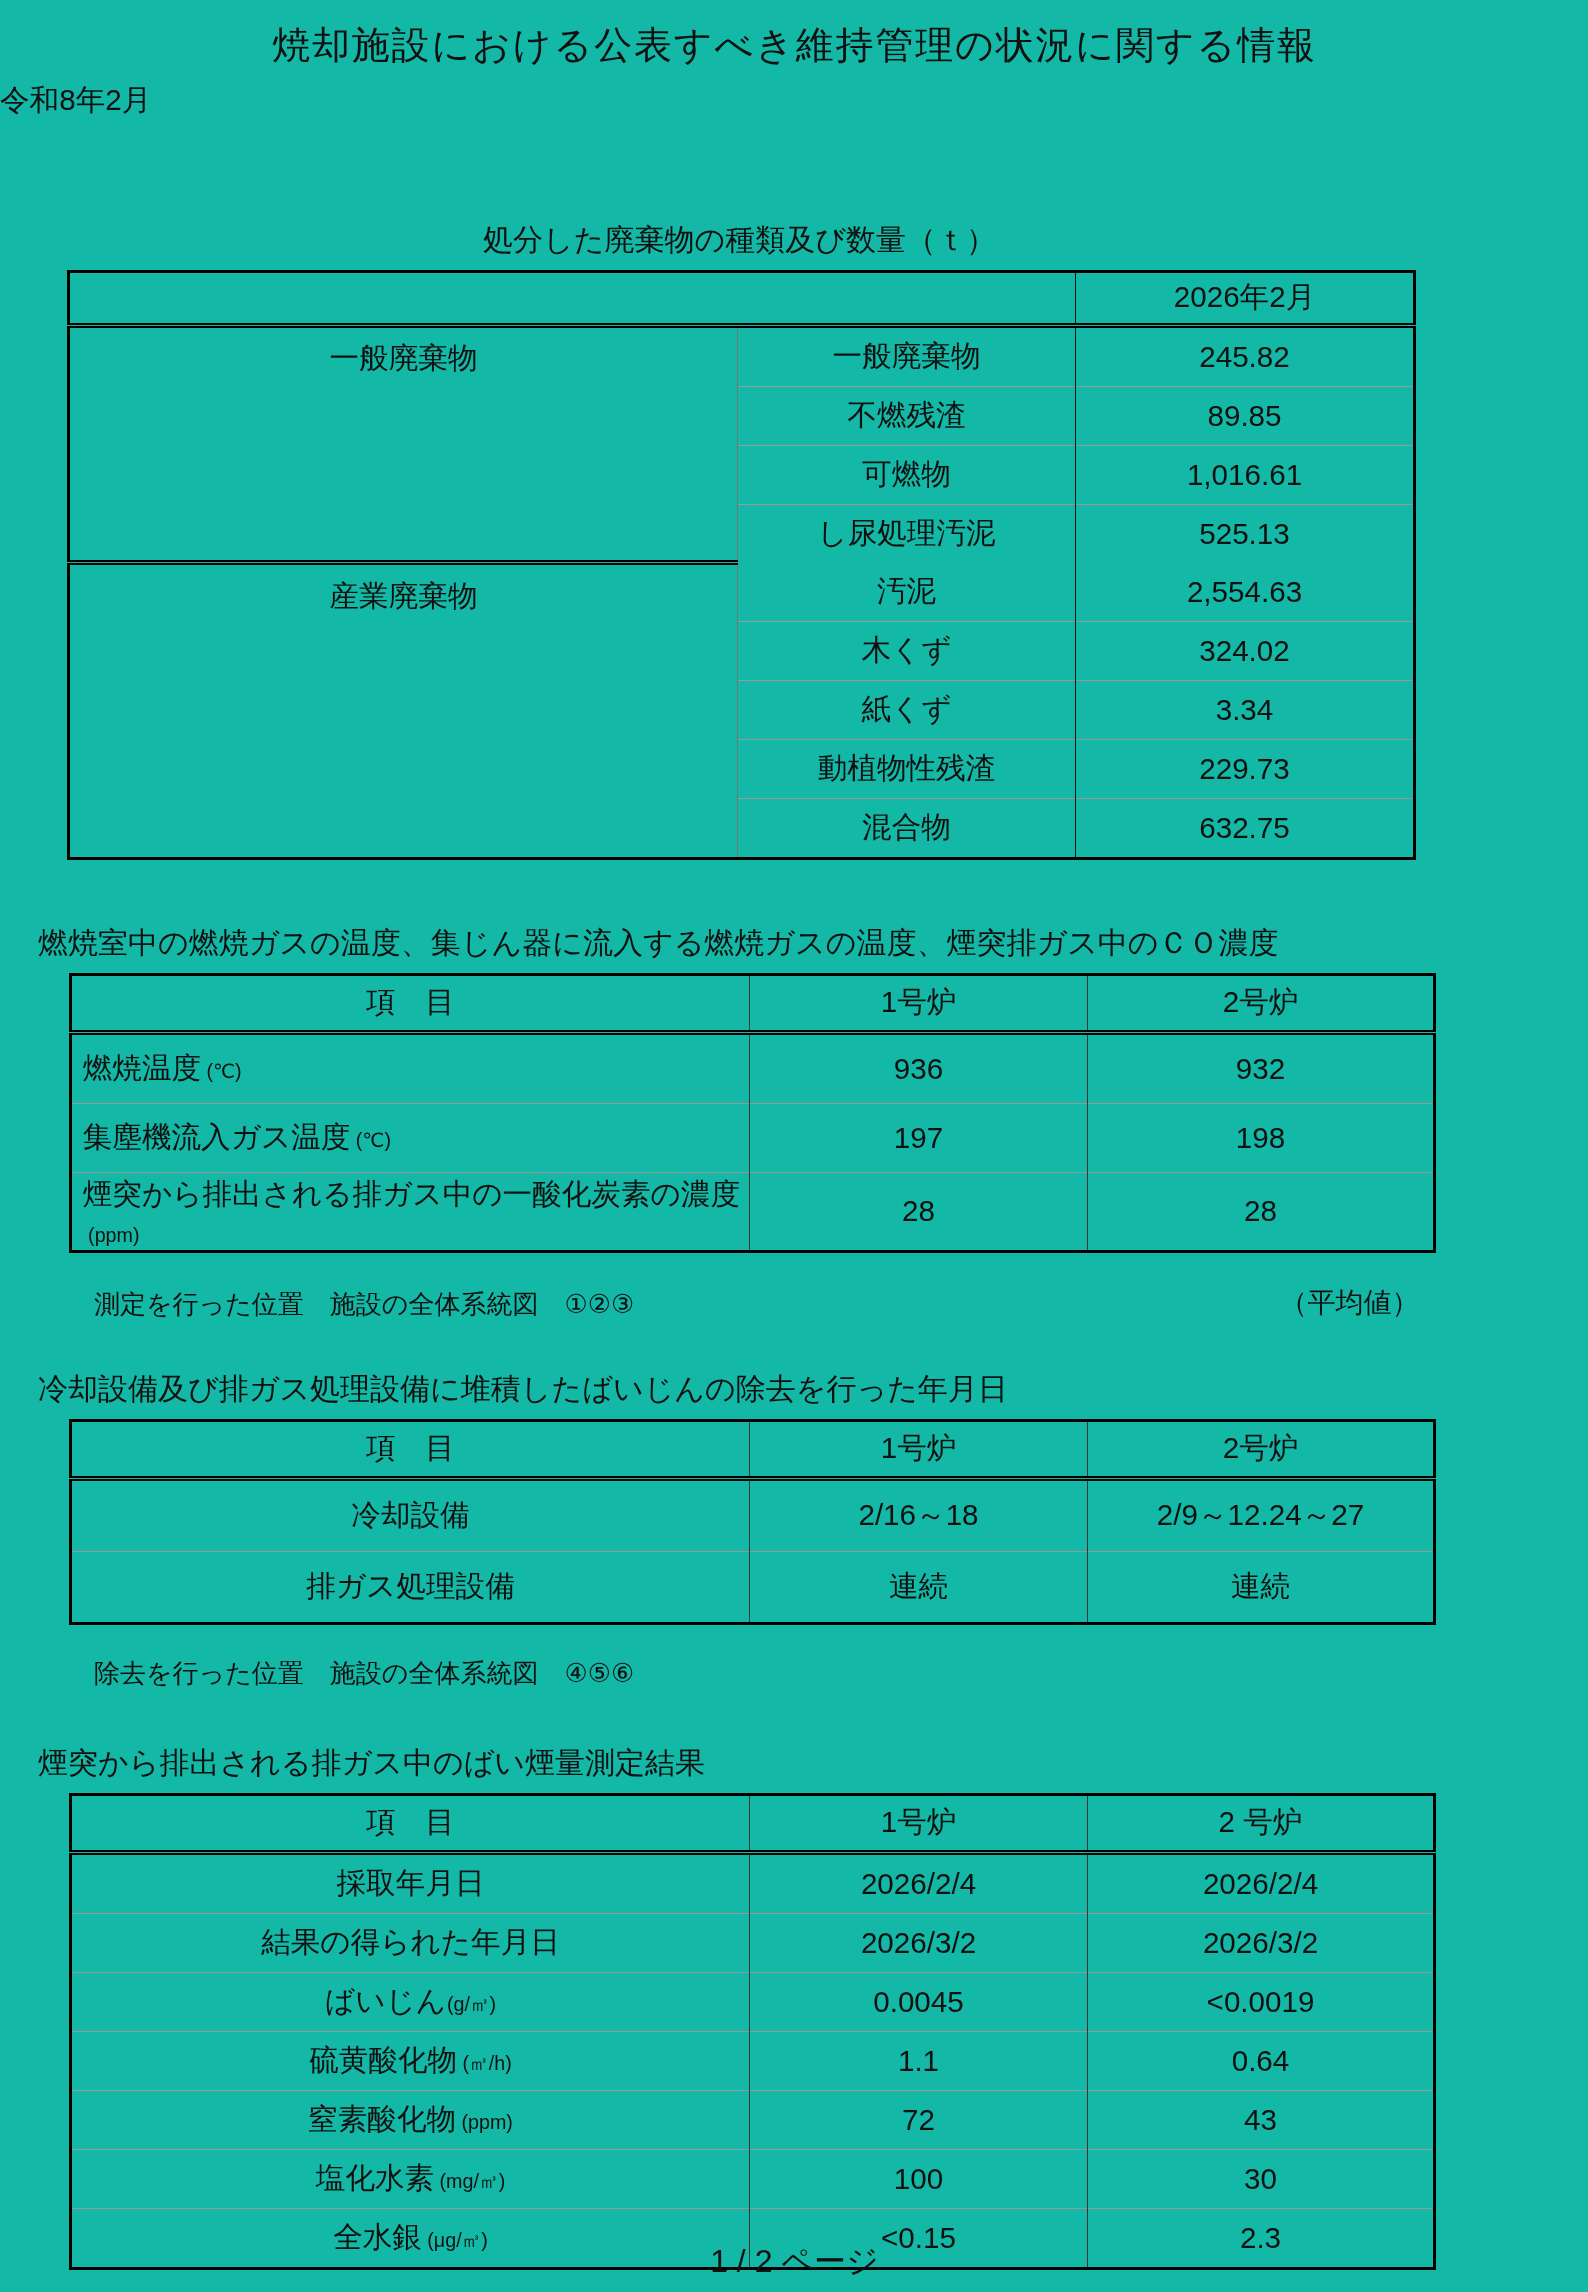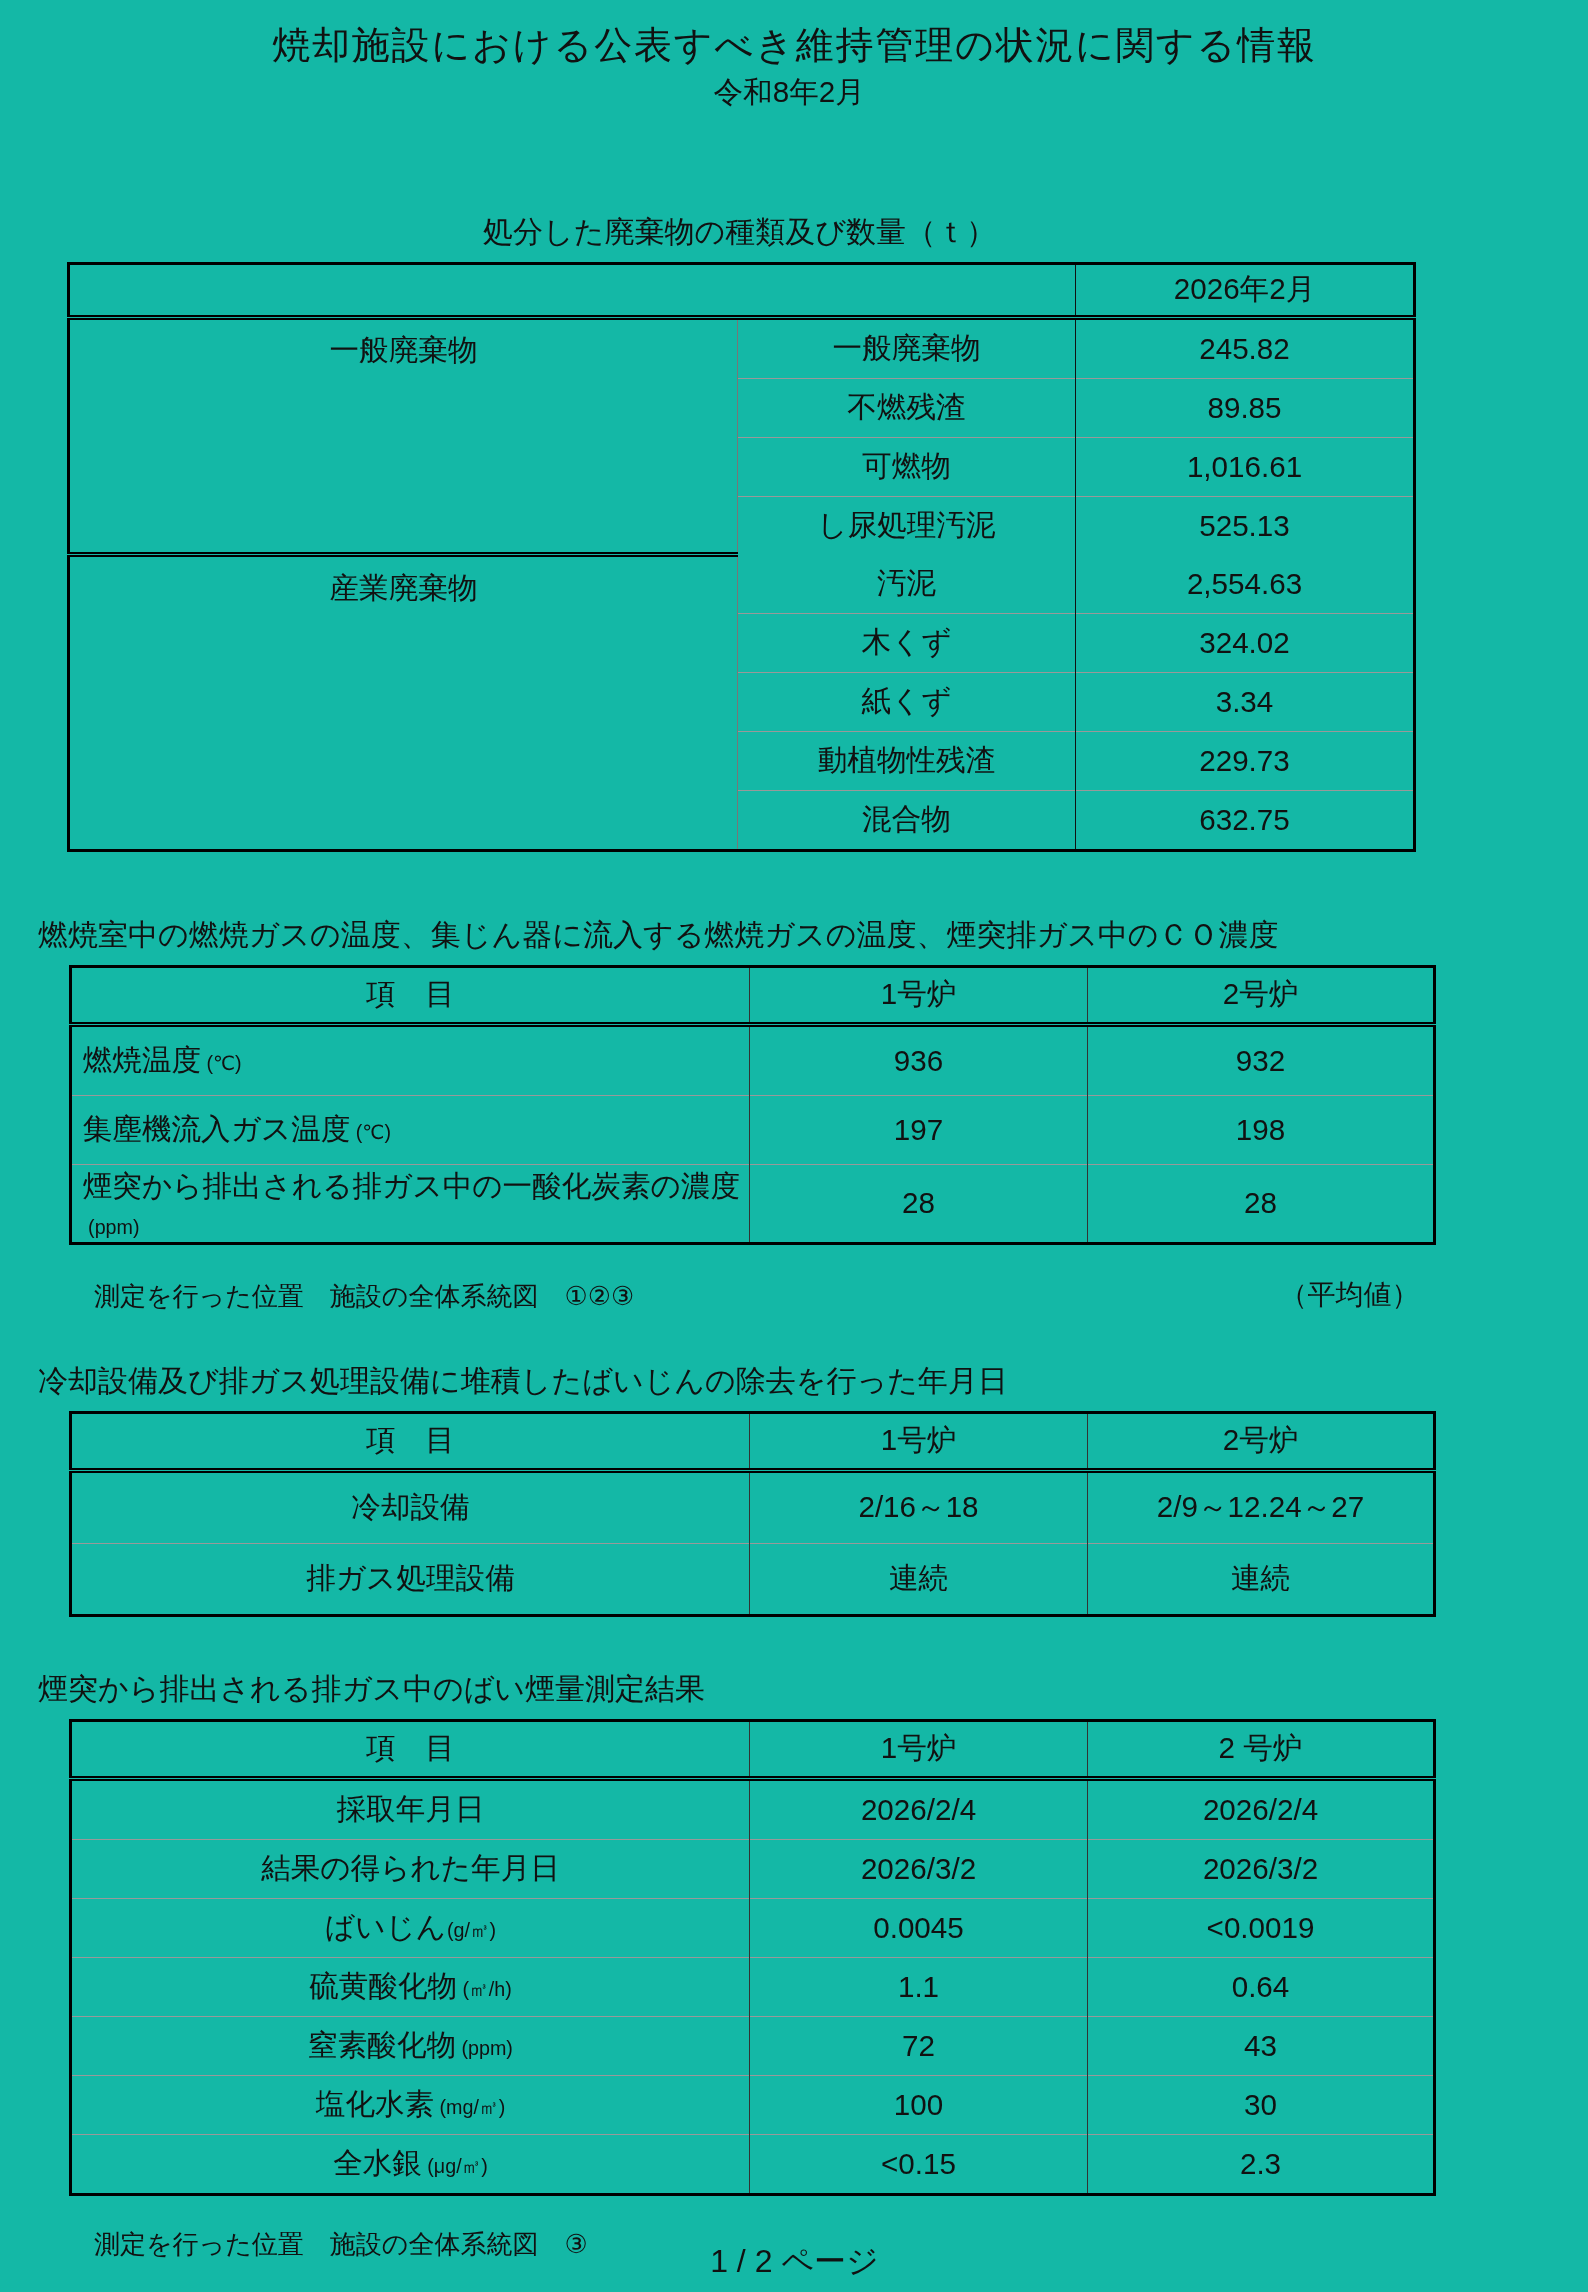--- a/index.html
+++ b/index.html
@@ -15,23 +15,23 @@
   }
   .title {
     margin: 0;
     padding-top: 19.7px;
     text-align: center;
     font-size: 38px;
     font-weight: 500;
     letter-spacing: 1.8px;
   }
   .date-line {
-    margin-top: 1px;
+    margin-top: 9px;
     padding-right: 10.7px;
-    text-align: center;
+    text-align: left;
     font-size: 29.6px;
   }
   .sec1-head {
     width: 1345px;
     margin: 99px 0 9px 67px;
     display: flex;
     justify-content: center;
     align-items: flex-end;
     font-size: 30px;
   }
@@ -219,20 +219,23 @@
       <td class="c3">2/9～12.24～27</td>
     </tr>
     <tr>
       <td>排ガス処理設備</td>
       <td class="c2">連続</td>
       <td class="c3">連続</td>
     </tr>
   </tbody>
     </table>
 
+  <div class="note-line">
+    <span class="note-text">除去を行った位置　施設の全体系統図　④⑤⑥</span>
+  </div>
 
   <div class="spacer-s4"></div>
   <div class="sec-head">煙突から排出される排ガス中のばい煙量測定結果</div>
 
   <table class="tblx tbl4">
     <colgroup>
         <col style="width:679px">
         <col style="width:338px">
         <col style="width:347px">
       </colgroup>

